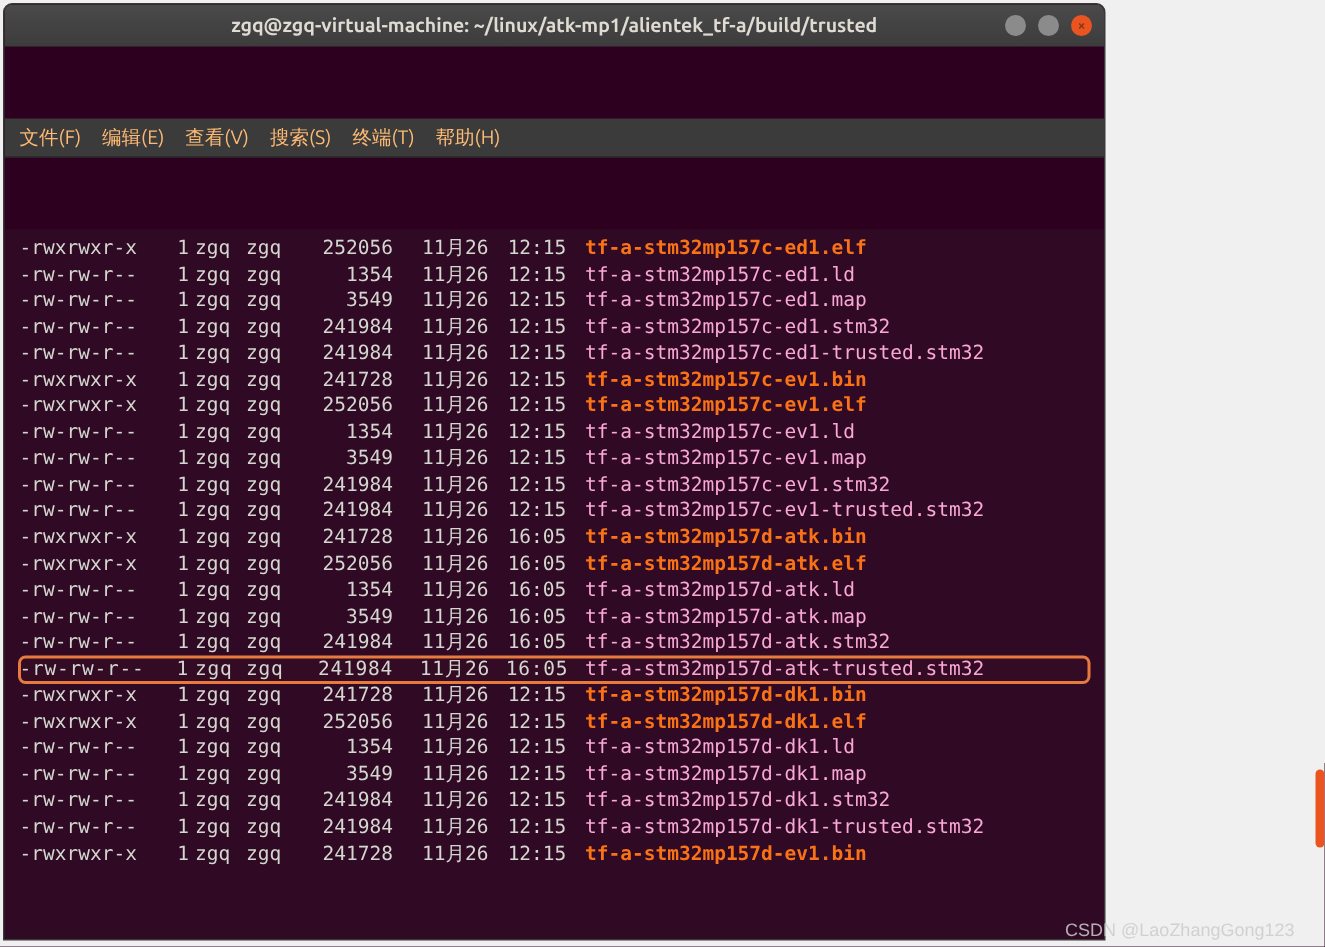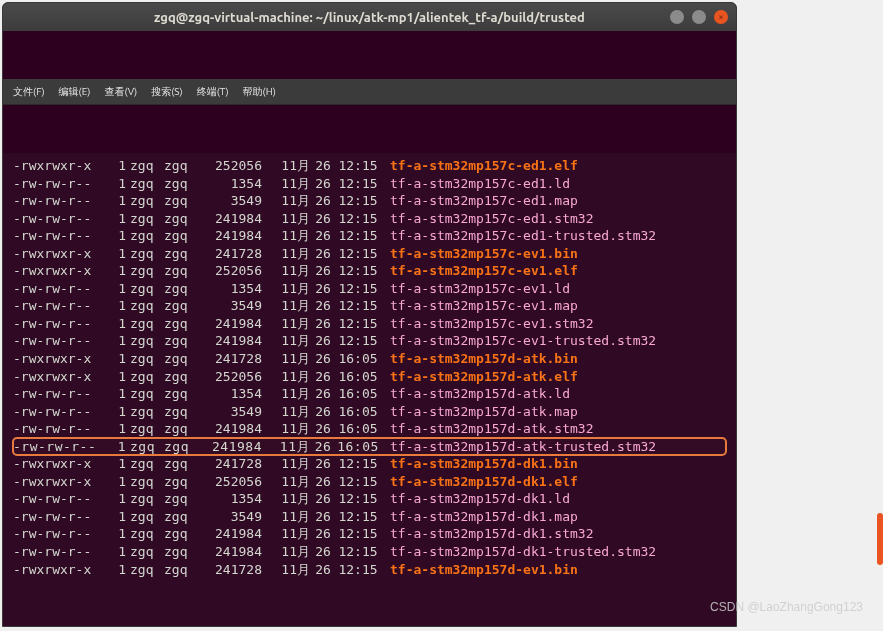--- a/index.html
+++ b/index.html
@@ -57,23 +57,23 @@
     .win-min { background: #8b8b8b; }
     .win-max { background: #8b8b8b; }
     .win-close { background: #e95420; }
     .menubar {
       background: #3b3b3b;
       height: 26px;
       display: flex;
       align-items: center;
       padding: 0 6px;
       gap: 6px;
-      color: #e5e5e5;
+      color: #fdba74;
       font-family: "Ubuntu", sans-serif;
-      font-size: 10px;
+      font-size: 13px;
       border-bottom: 1px solid #2a2a2a;
     }
     .menu-item {
       padding: 2px 4px;
     }
     .terminal-content {
       flex: 1;
       background: #300a24;
       padding: 4px 10px;
       color: #d3d7cf;
@@ -85,21 +85,21 @@
     }
     .row {
       display: flex;
     }
     .perms { width: 95px; }
     .links { width: 18px; text-align: right; }
     .owner { width: 38px; padding-left: 4px; }
     .group { width: 38px; }
     .size { width: 60px; text-align: right; }
     .month { width: 48px; text-align: right; }
-    .day { width: 26px; text-align: center; }
+    .day { width: 26px; text-align: left; }
     .time { width: 50px; text-align: center; padding-right: 6px; }
     .filename { padding-left: 4px; }
     .exec { color: #f97316; font-weight: bold; }
     .normal { color: #f9a8d4; }
     .highlight-row {
       outline: 2px solid #e77a3c;
       outline-offset: -1px;
       border-radius: 4px;
       background: rgba(231,122,60,0.02);
     }
@@ -108,21 +108,21 @@
     .highlight-row .owner,
     .highlight-row .group,
     .highlight-row .size,
     .highlight-row .month,
     .highlight-row .day,
     .highlight-row .time {
       letter-spacing: 0.5px;
     }
     .watermark {
       position: absolute;
-      bottom: 17px;
+      bottom: 4px;
       right: 20px;
       color: #cccccc;
       font-family: sans-serif;
       font-size: 12px;
       opacity: 0.85;
     }
     .scrollbar {
       position: absolute;
       right: 0;
       top: 54px;

